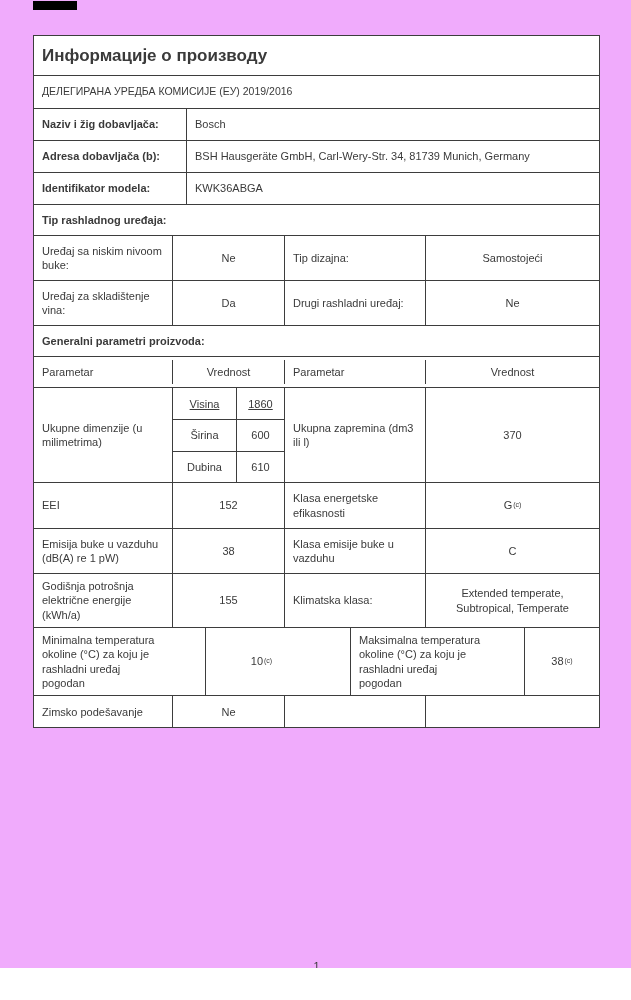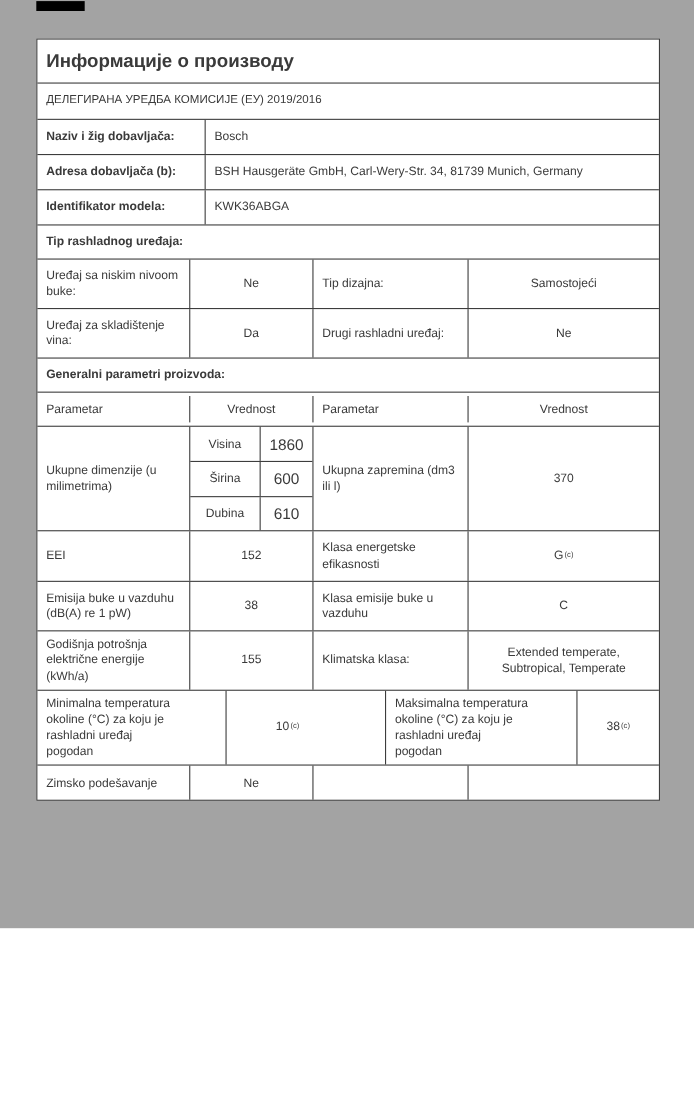--- a/index.html
+++ b/index.html
@@ -1,21 +1,21 @@
 <!DOCTYPE html>
 <html><head>
 <meta charset="utf-8">
 <style>
   * { margin: 0; padding: 0; box-sizing: border-box; }
   html, body { background: #ffffff; }
   .page {
     position: relative;
     width: 631px;
-    height: 844px;
-    background: #a3a3a3;
+    height: 968px;
+    background: #f0abfc;
     font-family: "Liberation Sans", "DejaVu Sans", sans-serif;
     color: #3a3a3a;
     overflow: hidden;
     padding-left: 20px;
   }
   .corner-mark {
     position: absolute;
     left: 33px;
     top: 1px;
     width: 44px;
@@ -64,31 +64,31 @@
   .h95 { min-height: 95px; }
   
   .dims-col {
     flex: 0 0 112px;
     display: flex;
     flex-direction: column;
     padding: 0;
     border-left: 1px solid #3d3d3d;
   }
   .dims-sub { display: flex; flex: 1 1 auto; border-top: 1px solid #3d3d3d; min-height: 31px; }
-  .dims-sub:first-child { border-top: none; }
+  .dims-sub:first-child { border-top: none; text-decoration: underline; }
   .dims-name {
     flex: 0 0 63px;
     display: flex; align-items: center; justify-content: center;
     text-align: center; font-size: 11px; padding: 2px;
   }
   .dims-val {
     flex: 1 1 auto;
     border-left: 1px solid #3d3d3d;
     display: flex; align-items: center; justify-content: center;
-    text-align: left; font-size: 14px; padding: 2px;
+    text-align: left; font-size: 11px; padding: 2px;
   }
   sup.fn { font-size: 7px; line-height: 1; margin-left: 1px; position: relative; top: -1px; }
   .footer {
     position: absolute;
     left: 33px;
     top: 960px;
     width: 567px;
     height: 16px;
     font-size: 11px;
     color: #3a3a3a;

